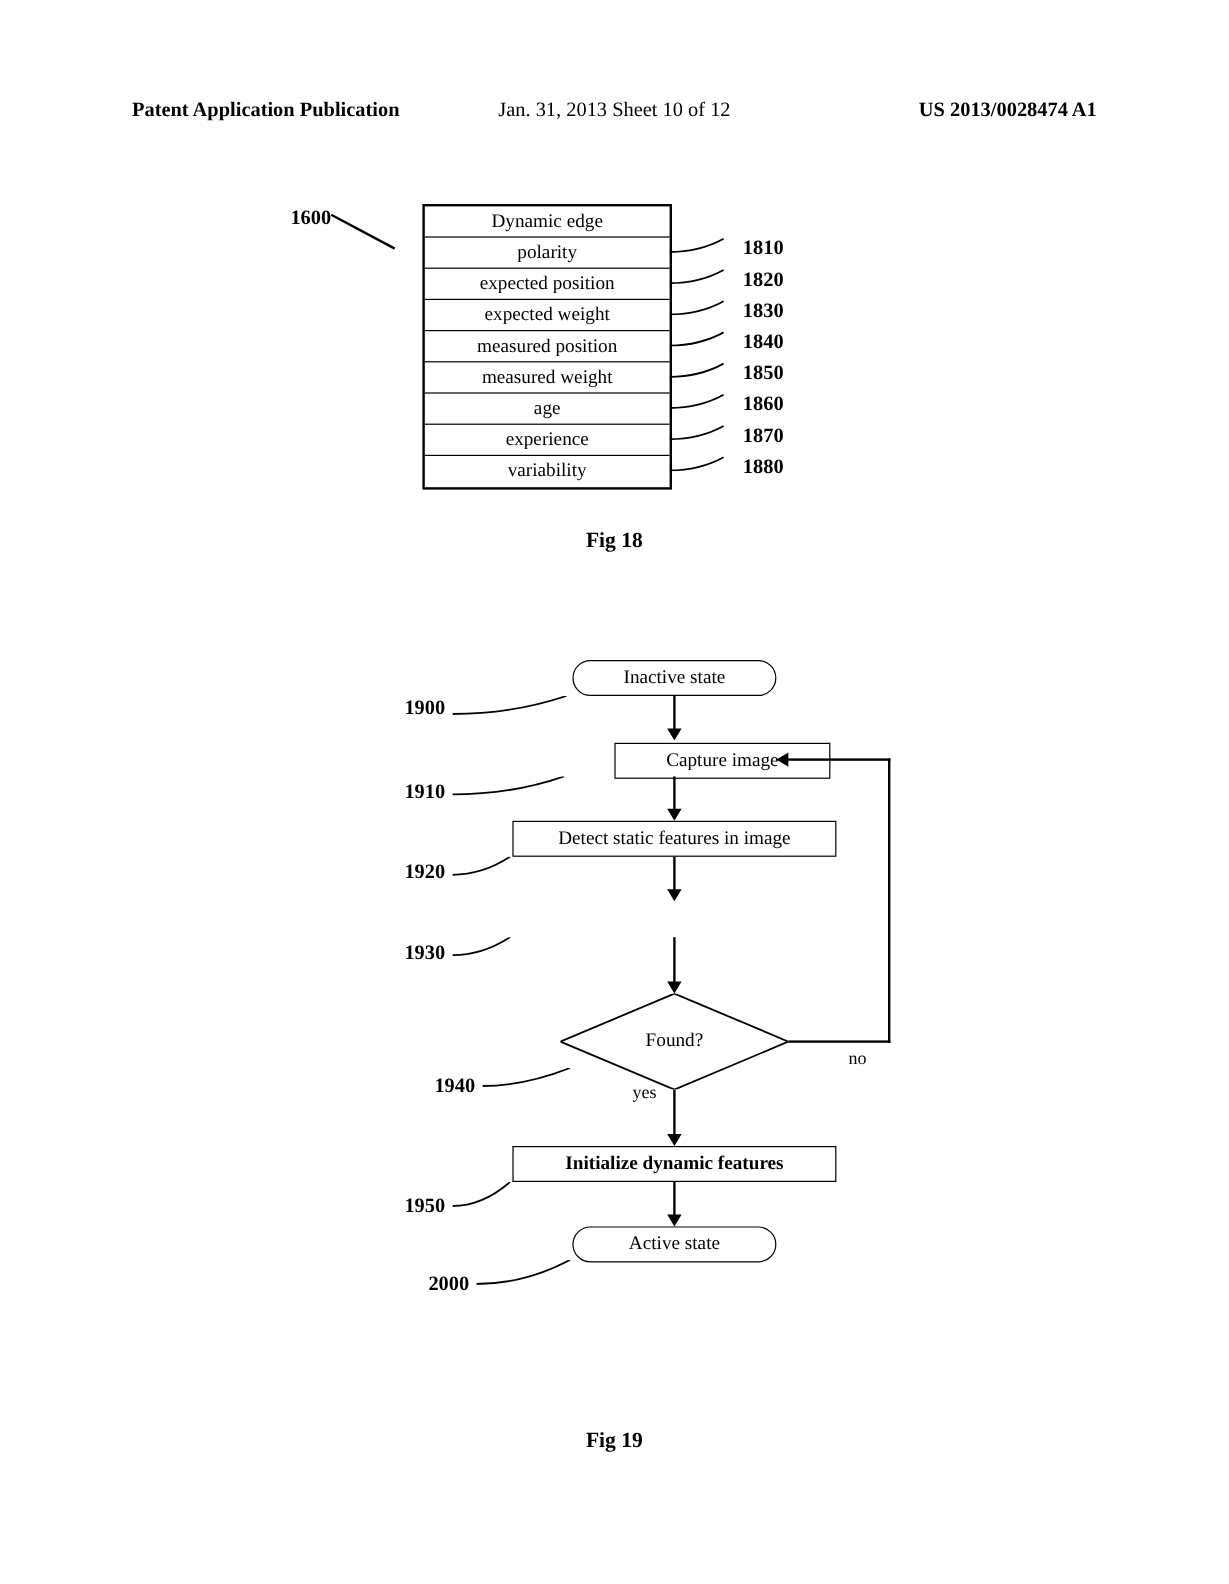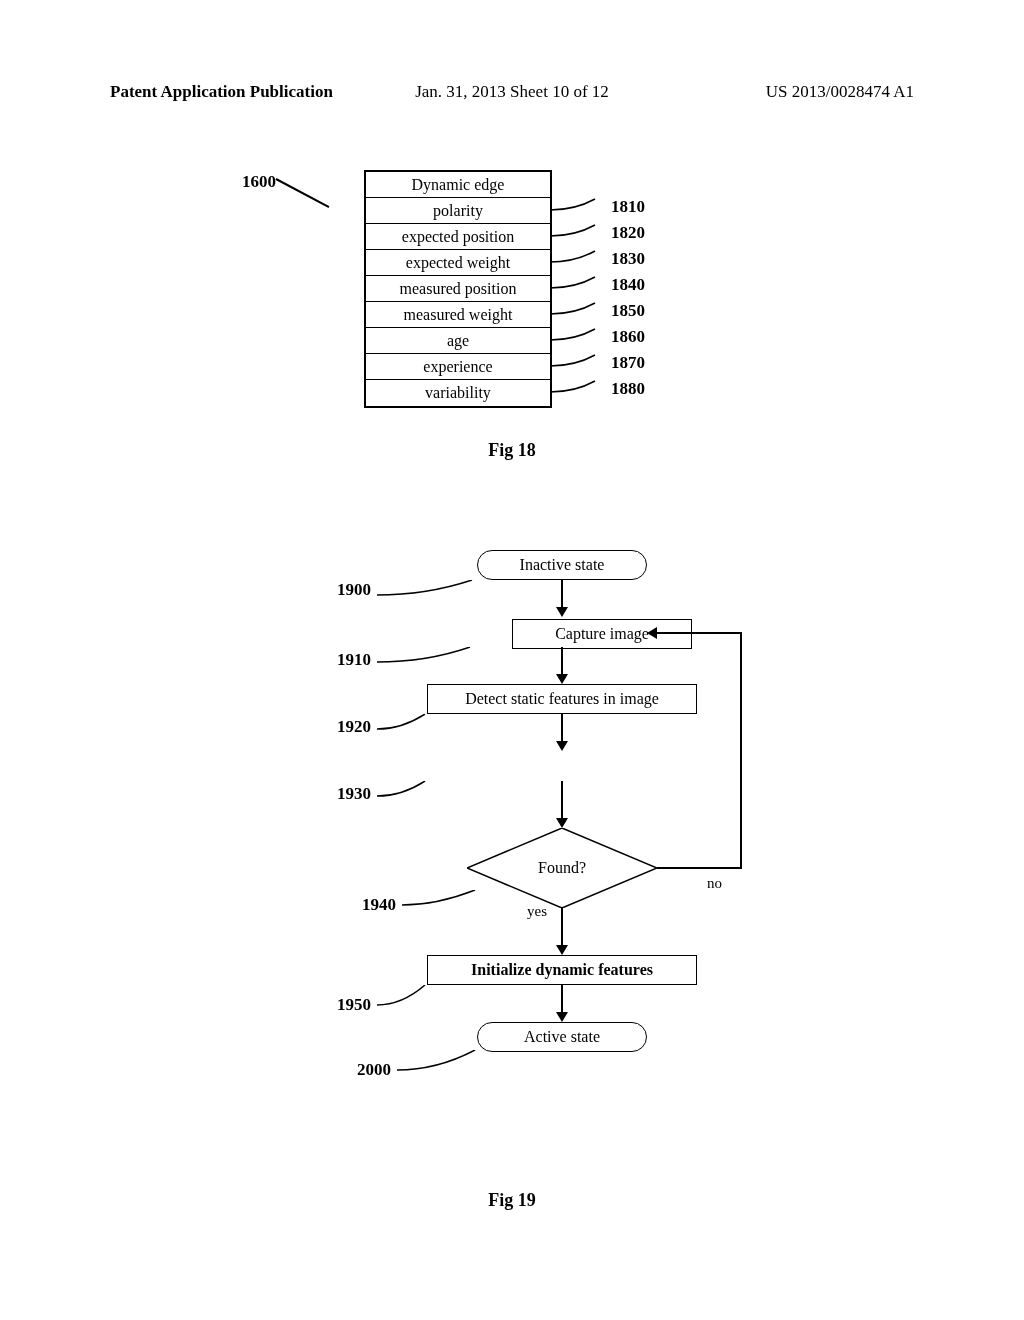--- a/index.html
+++ b/index.html
@@ -21,21 +21,21 @@
       width: 100%;
       padding: 0 110px;
       display: flex;
       justify-content: space-between;
       font-size: 17px;
     }
     .header-left {
       font-weight: bold;
     }
     .header-right {
-      font-weight: normal;
+      font-weight: bold;
     }
     .header-middle {
       position: absolute;
       left: 50%;
       transform: translateX(-50%);
     }
 
     
     .fig18-container {
       position: absolute;
@@ -56,23 +56,23 @@
       left: -16px;
       top: 8px;
       width: 60px;
       height: 2px;
       background: black;
       transform: rotate(28deg);
       transform-origin: left center;
     }
     .fig18-table {
       position: absolute;
-      left: 72px;
+      left: 60px;
       top: 0;
-      width: 188px;
+      width: 208px;
       border: 2px solid black;
     }
     .fig18-row {
       height: 26px;
       border-bottom: 1px solid black;
       display: flex;
       align-items: center;
       justify-content: center;
       font-size: 16px;
       position: relative;

